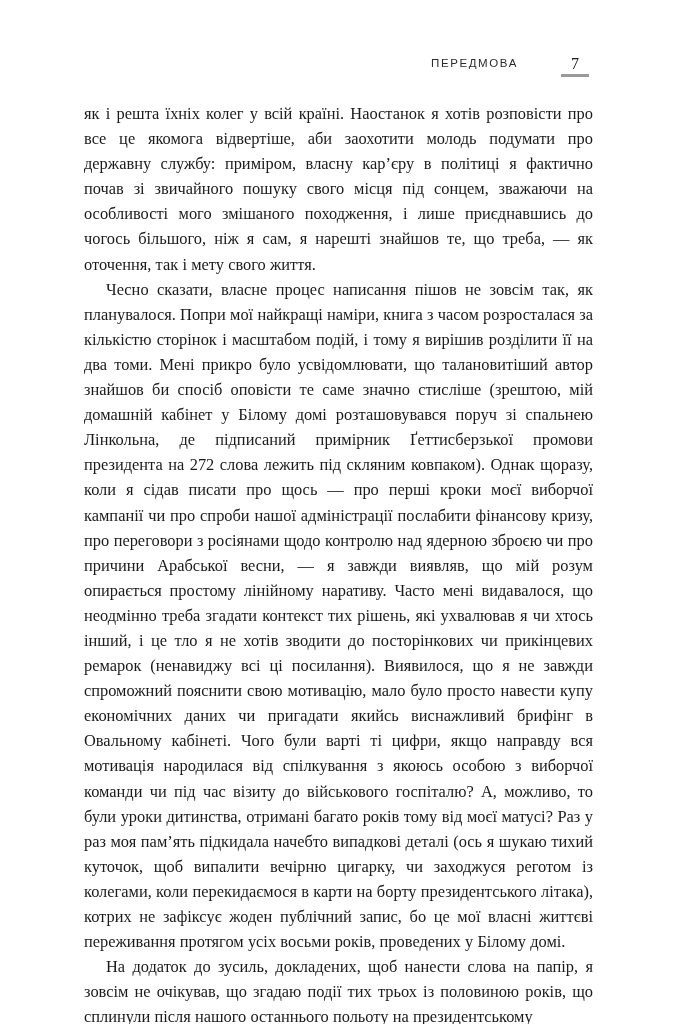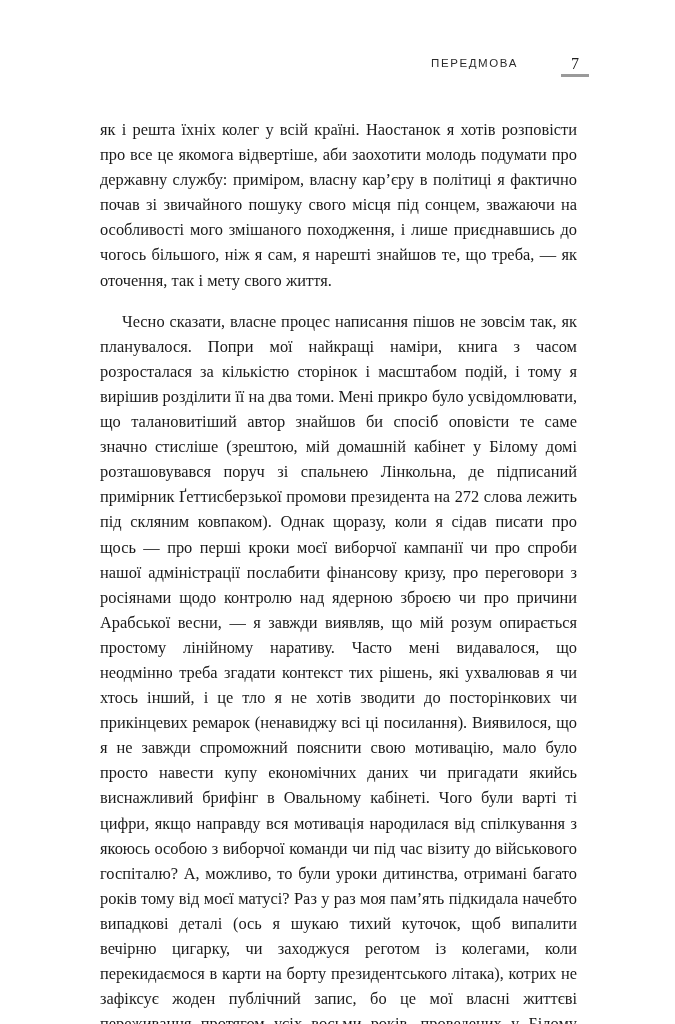--- a/index.html
+++ b/index.html
@@ -65,21 +65,21 @@
   }
 
   
   .text-block {
     position: absolute;
     top: 101px;
     left: 84px;
     width: 509px;
   }
   p.para {
-    margin: 16px;
+    margin: 0;
     font-size: 16.4px;
     line-height: 25.1px;
     text-align: justify;
     text-indent: 22px;
     hyphens: manual;
     word-spacing: 0.1px;
   }
   p.para.no-indent {
     text-indent: 0;
   }

